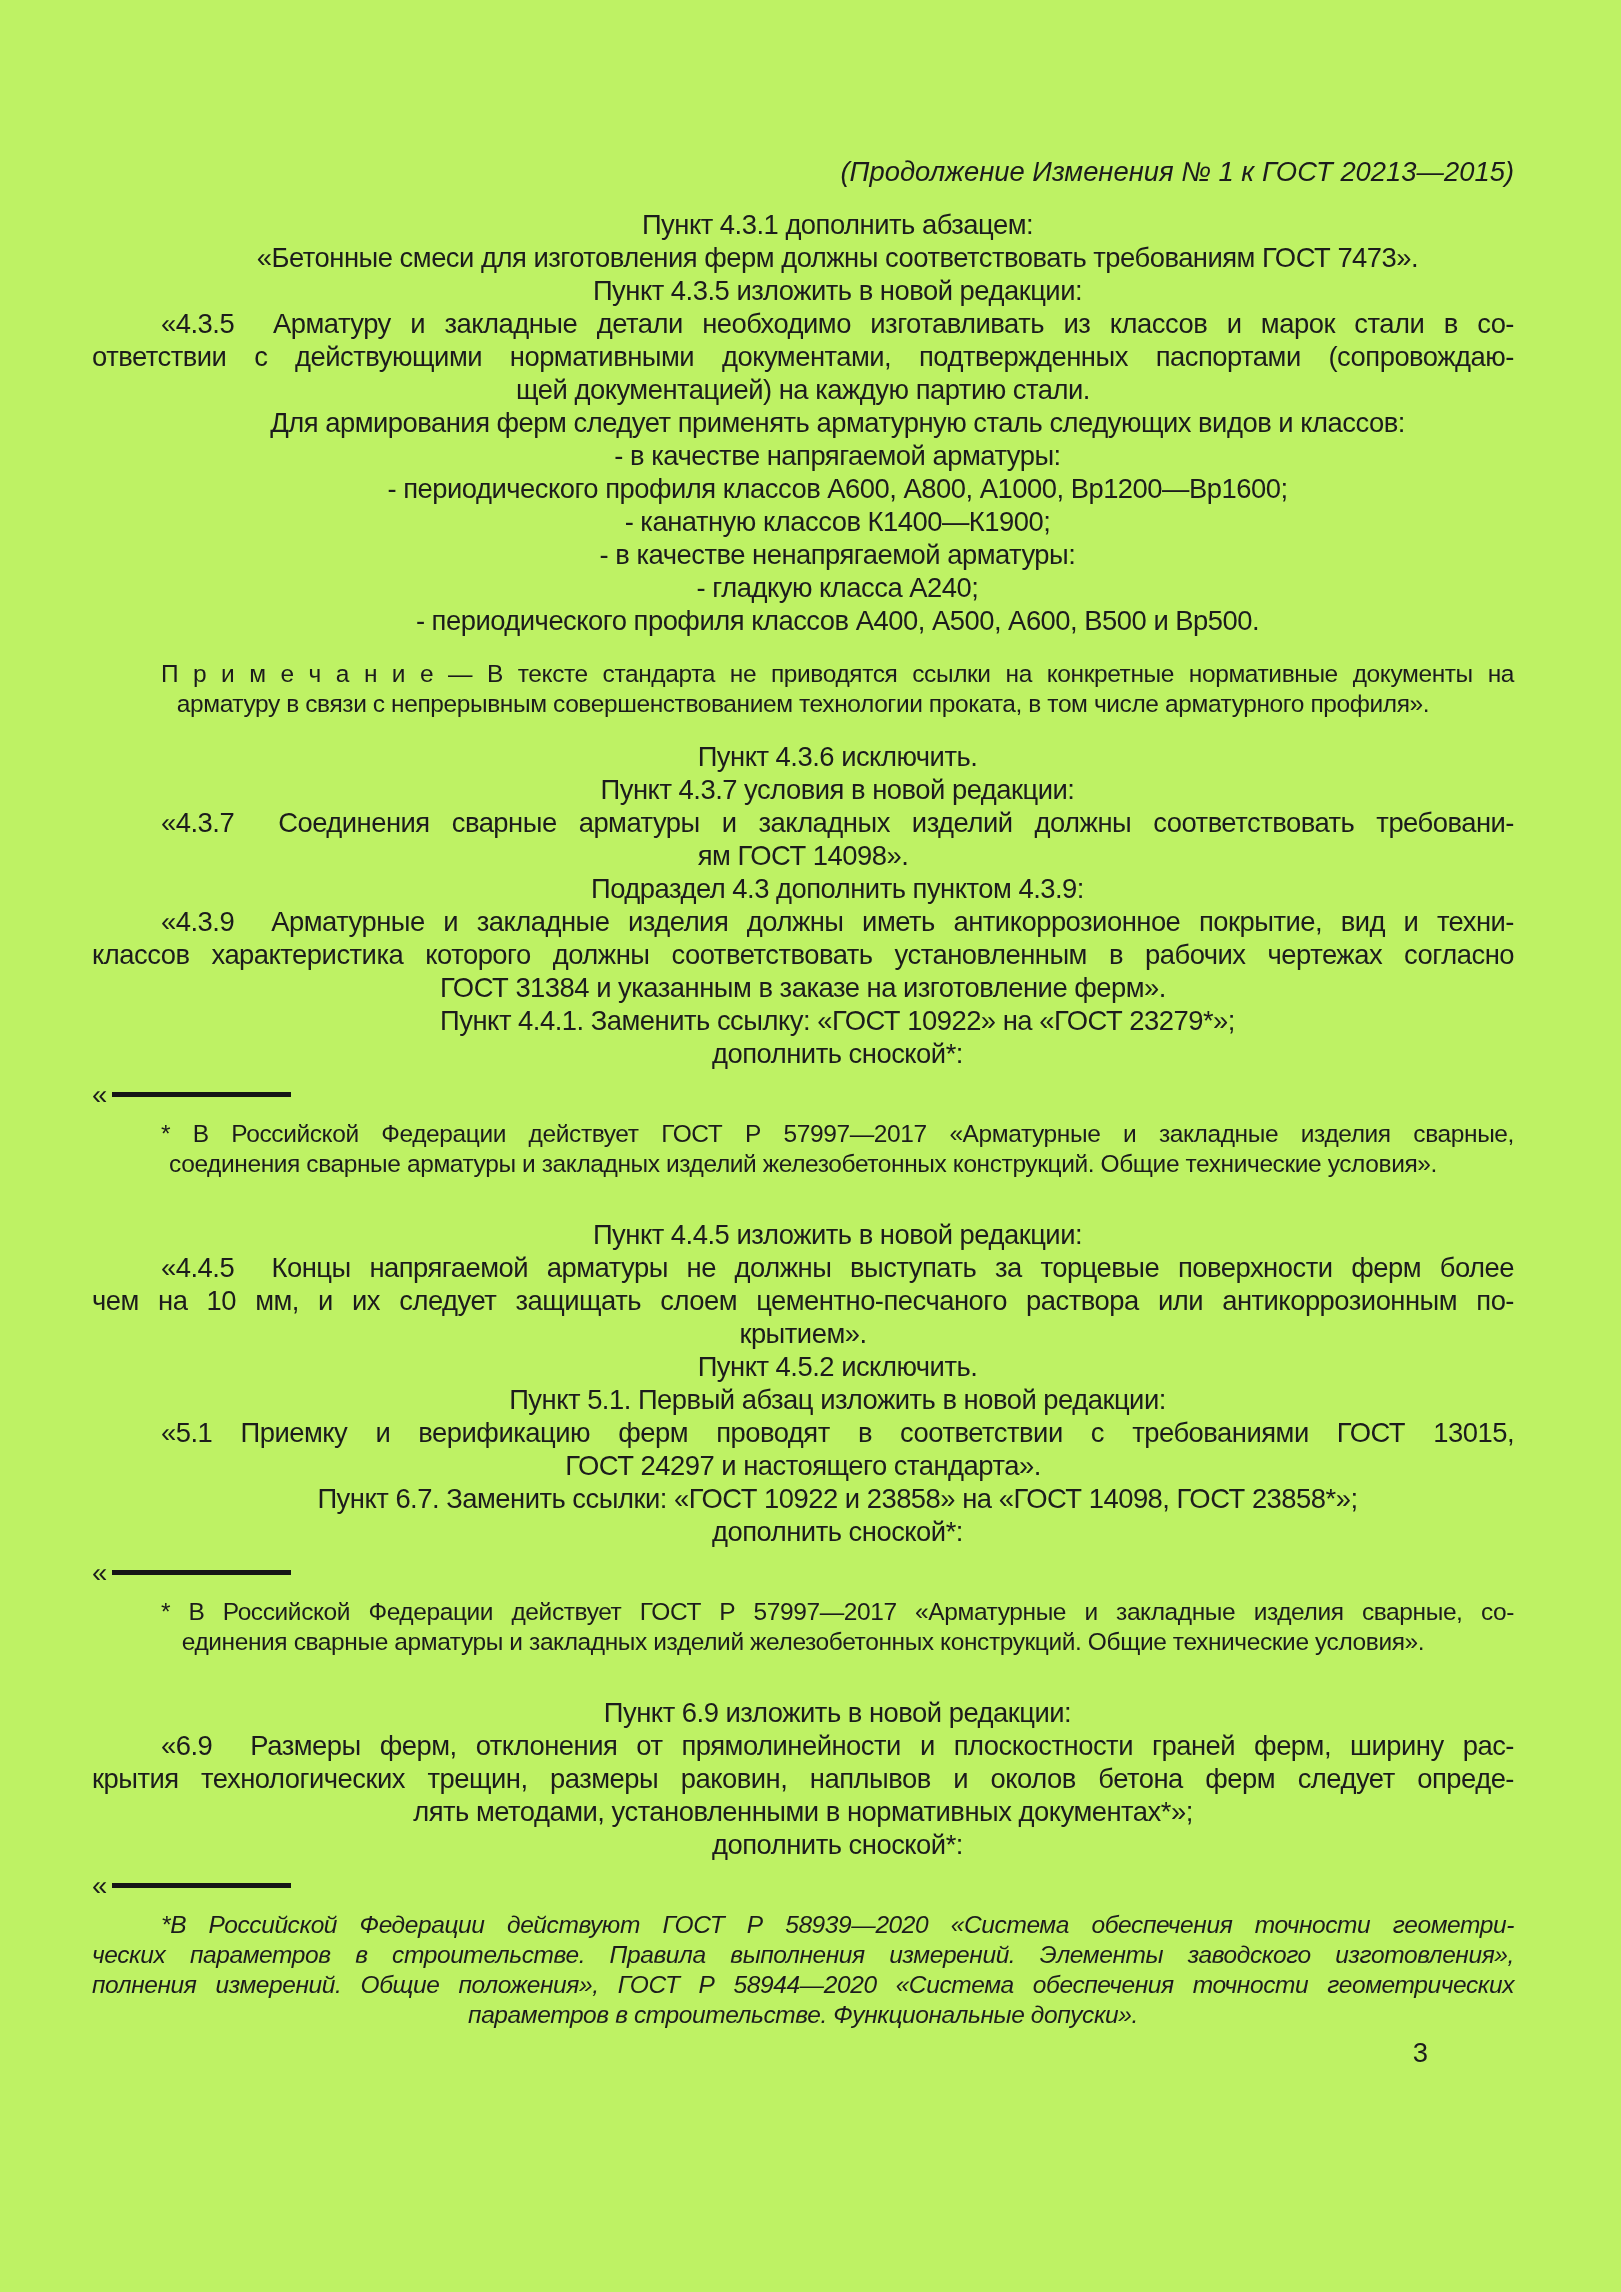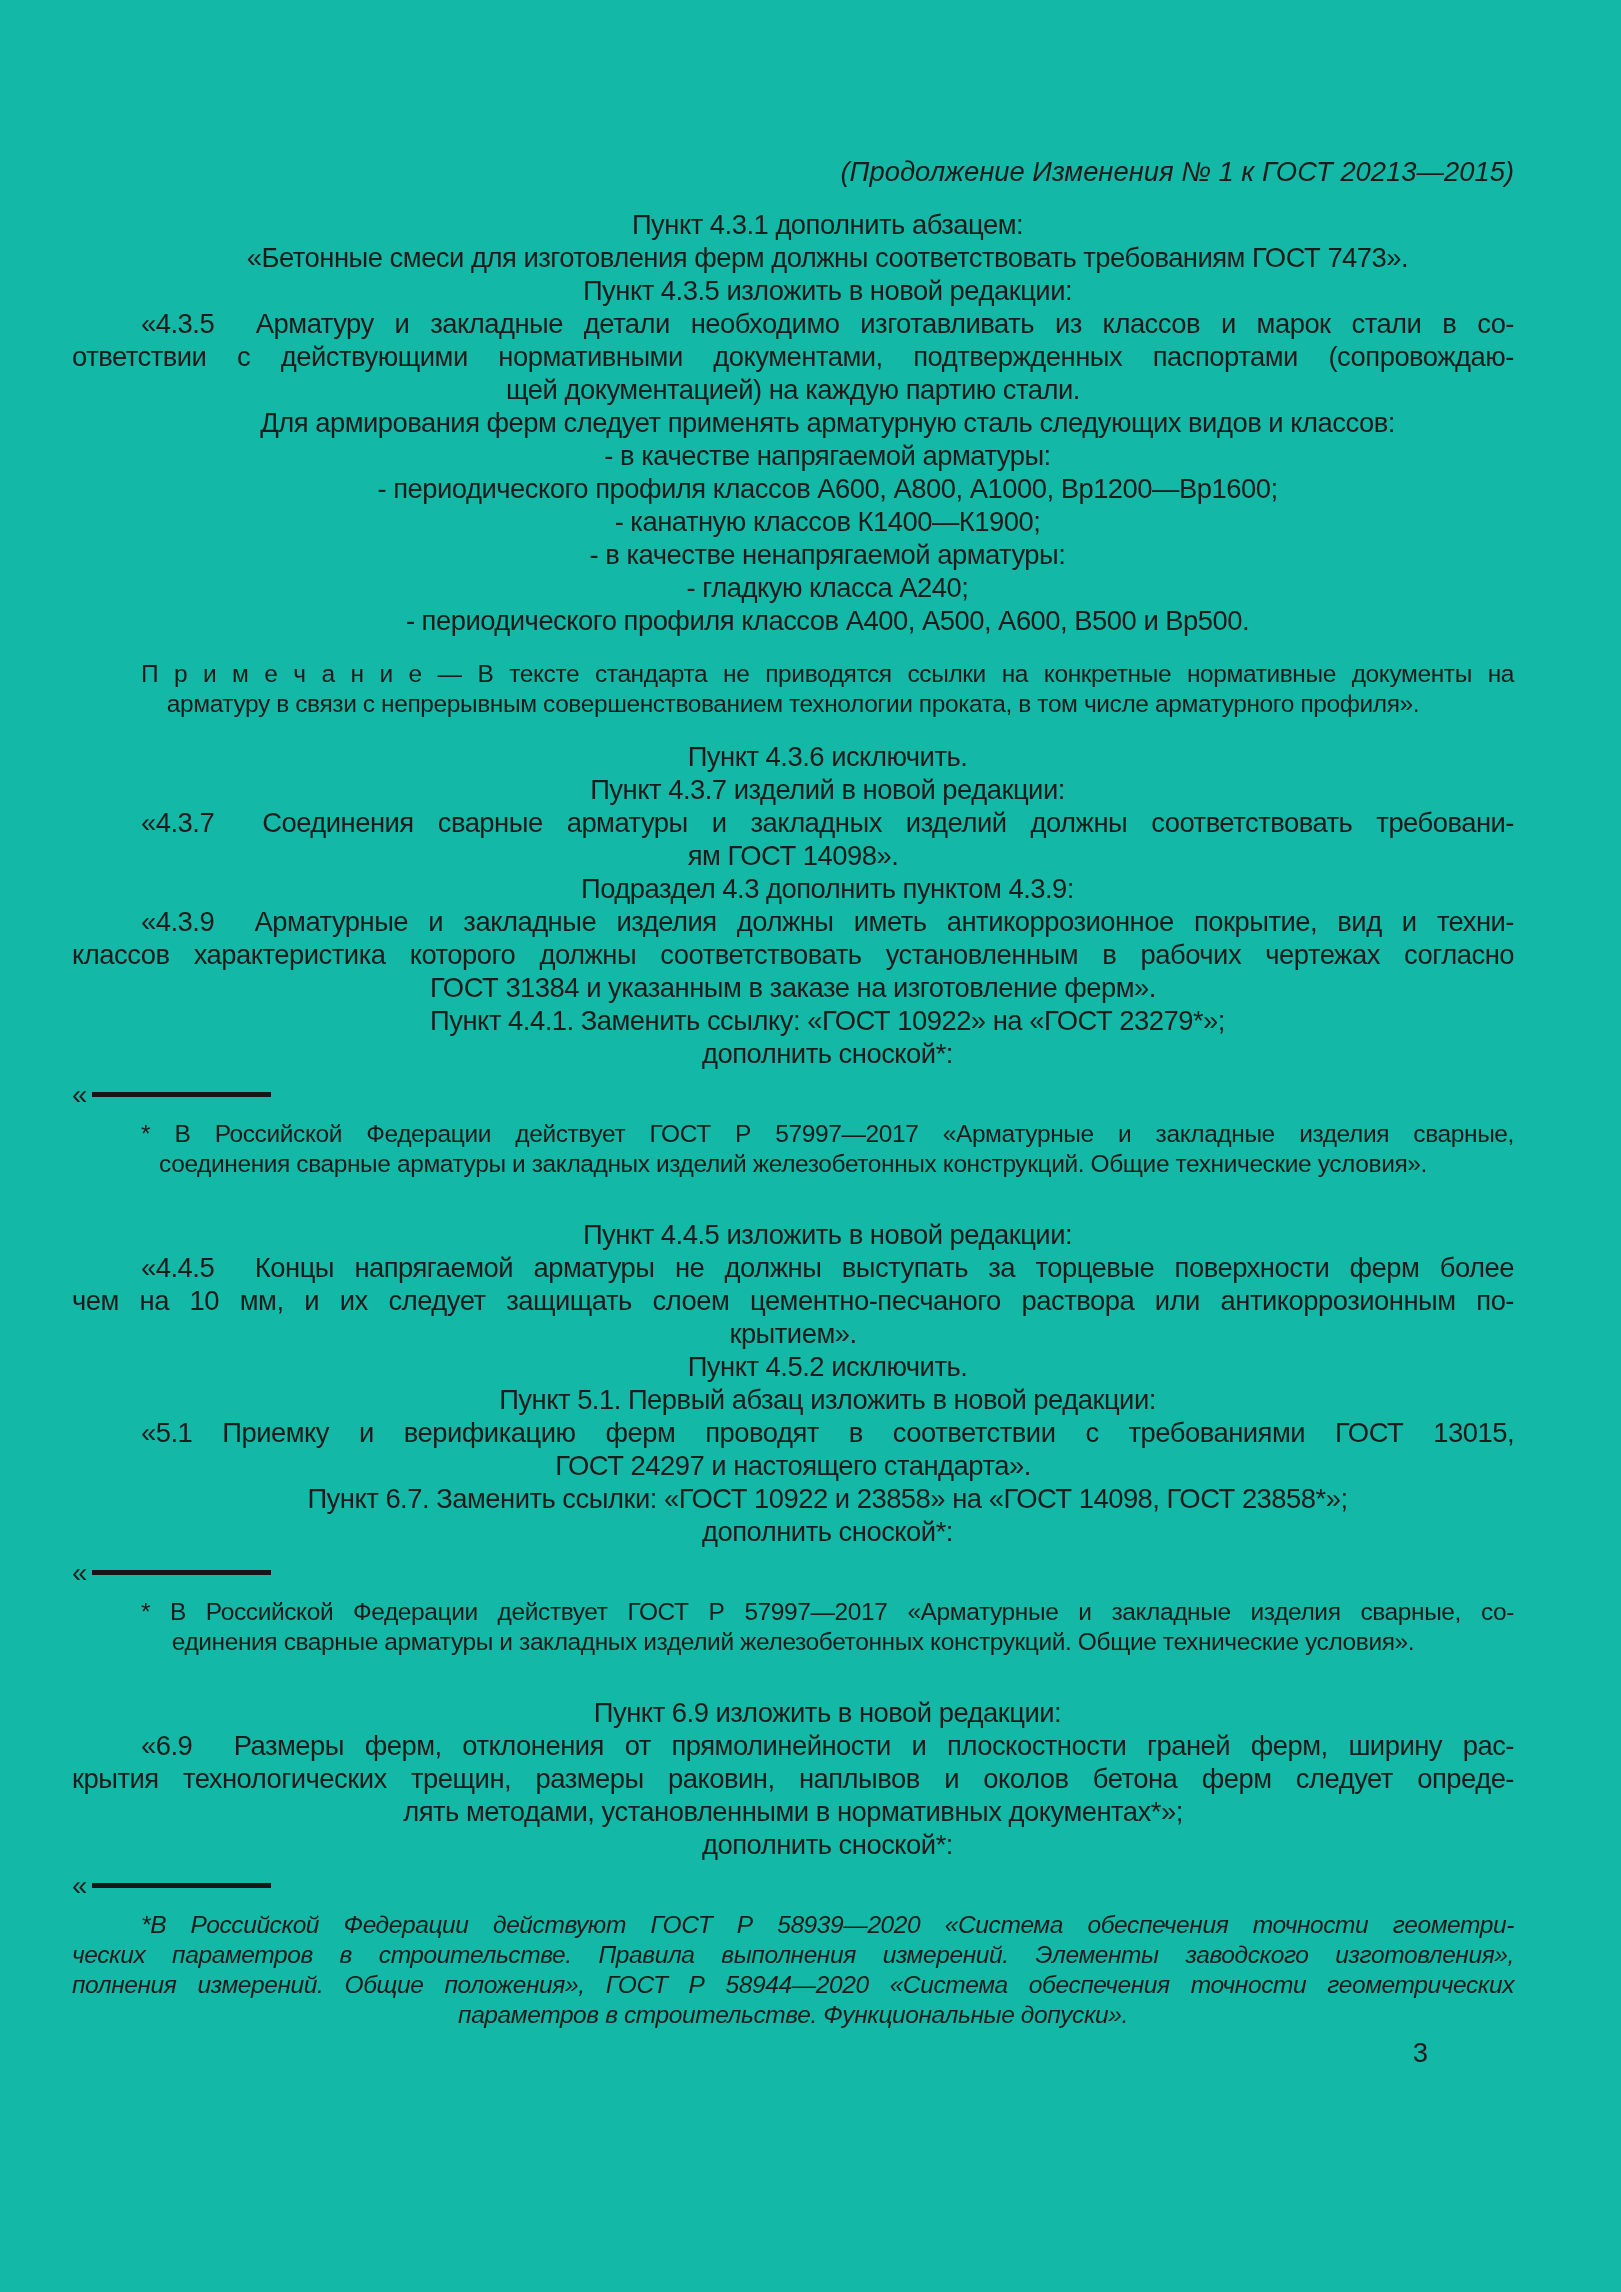--- a/index.html
+++ b/index.html
@@ -1,24 +1,24 @@
 <!DOCTYPE html>
 <html lang="ru"><head>
 <meta charset="utf-8">
 <style>
   html,body{margin:0;padding:0;background:#ffffff;}
   .page{
     position:relative;
     width:1621px;
     height:2293px;
-    background:#14b8a6;
+    background:#bef264;
     color:#1c1c1c;
     font-family:"Liberation Sans", sans-serif;
     box-sizing:border-box;
-    padding:155px 107px 39px 72px;
+    padding:155px 107px 39px 92px;
     overflow:hidden;
   }
   .header{
     text-align:right;
     font-style:italic;
     font-size:27.4px;
     line-height:33px;
     white-space:nowrap;
   }
   .content{margin-top:19.6px;}
@@ -97,21 +97,21 @@
         <div class="line first">- периодического профиля классов А400, А500, А600, В500 и Вр500.</div>
       </div>
       <div class="block note">
         <div class="line first jf">П р и м е ч а н и е — В тексте стандарта не приводятся ссылки на конкретные нормативные документы на</div>
         <div class="line">арматуру в связи с непрерывным совершенствованием технологии проката, в том числе арматурного профиля».</div>
       </div>
       <div class="block para">
         <div class="line first">Пункт 4.3.6 исключить.</div>
       </div>
       <div class="block para">
-        <div class="line first">Пункт 4.3.7 изделий в новой редакции:</div>
+        <div class="line first">Пункт 4.3.7 условия в новой редакции:</div>
       </div>
       <div class="block para">
         <div class="line first jf">«4.3.7&nbsp; Соединения сварные арматуры и закладных изделий должны соответствовать требовани-</div>
         <div class="line">ям ГОСТ 14098».</div>
       </div>
       <div class="block para">
         <div class="line first">Подраздел 4.3 дополнить пунктом 4.3.9:</div>
       </div>
       <div class="block para">
         <div class="line first jf">«4.3.9&nbsp; Арматурные и закладные изделия должны иметь антикоррозионное покрытие, вид и техни-</div>

